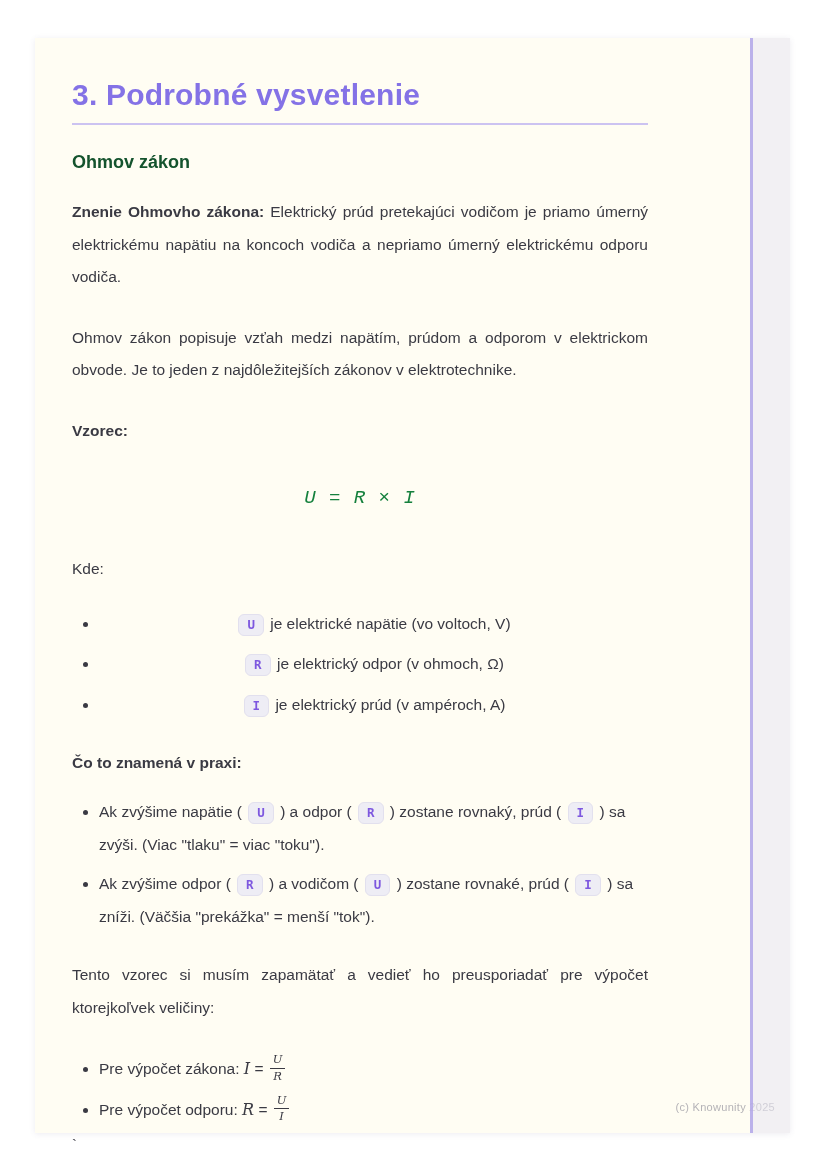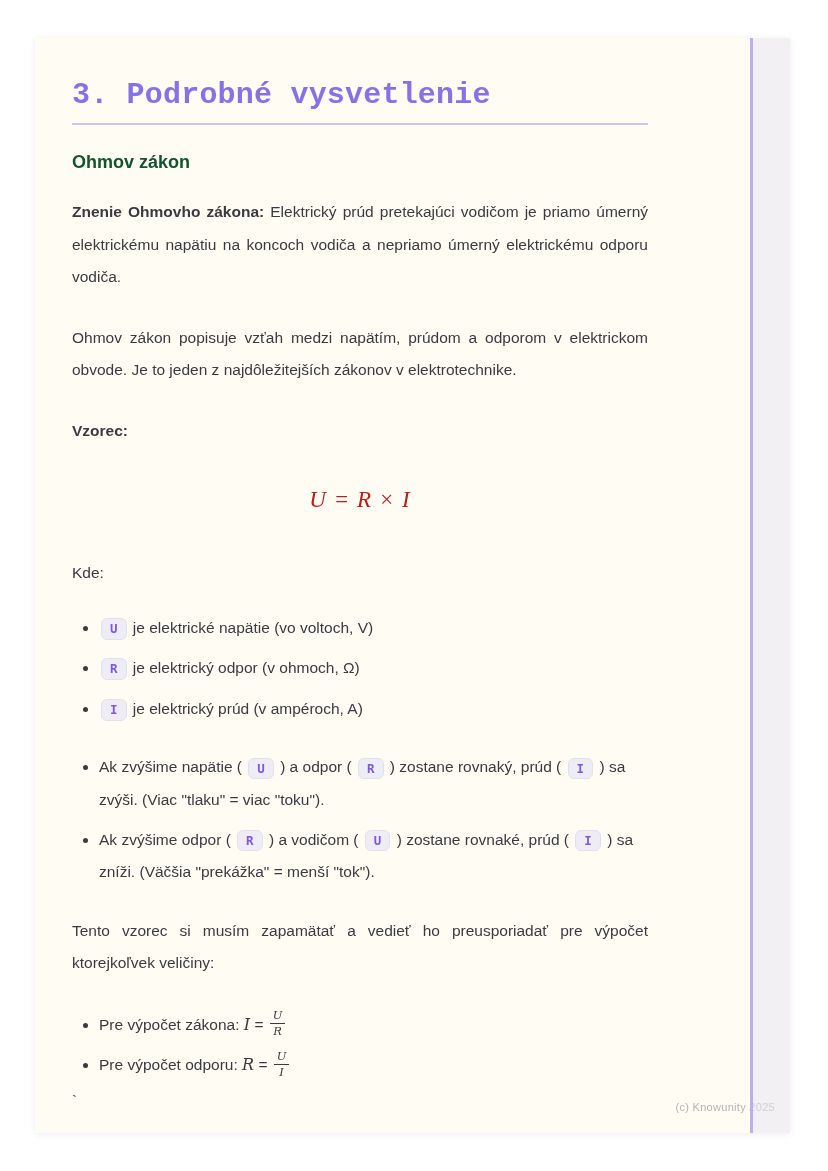--- a/index.html
+++ b/index.html
@@ -26,21 +26,20 @@
     box-shadow: 0 1px 6px rgba(80,70,120,0.10);
     padding: 26px 142px 0 37px;
     color: #3a3a43;
   }
   h1.section-title {
     font-size: 30px;
     font-weight: bold;
     color: #8472e6;
     margin: 14px 0 11px 0;
     letter-spacing: 0.2px;
-    font-family: Liberation Mono, monospace;
   }
   .title-rule {
     border: none;
     height: 2px;
     background: #ccc3f1;
     margin: 0 0 27px 0;
   }
   h2.subsection-title {
     font-size: 18px;
     font-weight: bold;
@@ -50,39 +49,39 @@
   p.body-text {
     font-size: 15.5px;
     line-height: 2.1;
     margin: 0 0 28px 0;
     text-align: justify;
   }
   p.body-left { text-align: left; }
   .bold { font-weight: bold; text-align: right; }
   .formula-block {
     text-align: center;
-    font-family: Liberation Serif, serif;
+    font-family: Liberation Mono, monospace;
     font-style: italic;
-    font-size: 23px;
-    color: #b91c1c;
+    font-size: 19px;
+    color: #15803d;
     margin: 40px 0 44px 0;
     letter-spacing: 1px;
   }
   ul.doc-list {
     list-style: disc outside;
     margin: 0 0 26px 0;
     padding-left: 27px;
   }
   ul.doc-list li {
     font-size: 15.5px;
     line-height: 2.1;
     margin-bottom: 7px;
     text-align: left;
   }
-  ul.vars-list li { margin-bottom: 8px; }
+  ul.vars-list li { margin-bottom: 8px; text-align: center; }
   .code-badge {
     display: inline-block;
     font-family: "DejaVu Sans Mono", monospace;
     font-size: 12.5px;
     font-weight: bold;
     color: #7d57df;
     background: #eeedf5;
     border: 1px solid #e2e0ee;
     border-radius: 6px;
     padding: 3px 8px;
@@ -160,20 +159,21 @@
     <div class="formula-block">U = R × I</div>
 
     <p class="body-text body-left" style="margin-bottom:22px;">Kde:</p>
 
     <ul class="doc-list vars-list">
       <li><span class="code-badge">U</span><span> je elektrické napätie (vo voltoch, V)</span></li>
       <li><span class="code-badge">R</span><span> je elektrický odpor (v ohmoch, Ω)</span></li>
       <li><span class="code-badge">I</span><span> je elektrický prúd (v ampéroch, A)</span></li>
     </ul>
 
+    <p class="body-text body-left" style="margin-bottom:16px;"><span class="bold">Čo to znamená v praxi:</span></p>
 
     <ul class="doc-list">
       <li><span>Ak zvýšime napätie (</span> <span class="code-badge">U</span> <span>) a odpor (</span> <span class="code-badge">R</span> <span>) zostane rovnaký, prúd (</span> <span class="code-badge">I</span> <span>) sa zvýši. (Viac "tlaku" = viac "toku").</span></li>
       <li><span>Ak zvýšime odpor (</span> <span class="code-badge">R</span> <span>) a vodičom (</span> <span class="code-badge">U</span> <span>) zostane rovnaké, prúd (</span> <span class="code-badge">I</span> <span>) sa zníži. (Väčšia "prekážka" = menší "tok").</span></li>
     </ul>
 
     <p class="body-text">Tento vzorec si musím zapamätať a vedieť ho preusporiadať pre výpočet ktorejkoľvek veličiny:</p>
 
     <ul class="doc-list" style="margin-bottom:10px;">
       <li><span>Pre výpočet zákona: </span><span class="mvar">I</span> <span>=</span> <span class="frac"><span class="num">U</span><span class="den">R</span></span></li>

